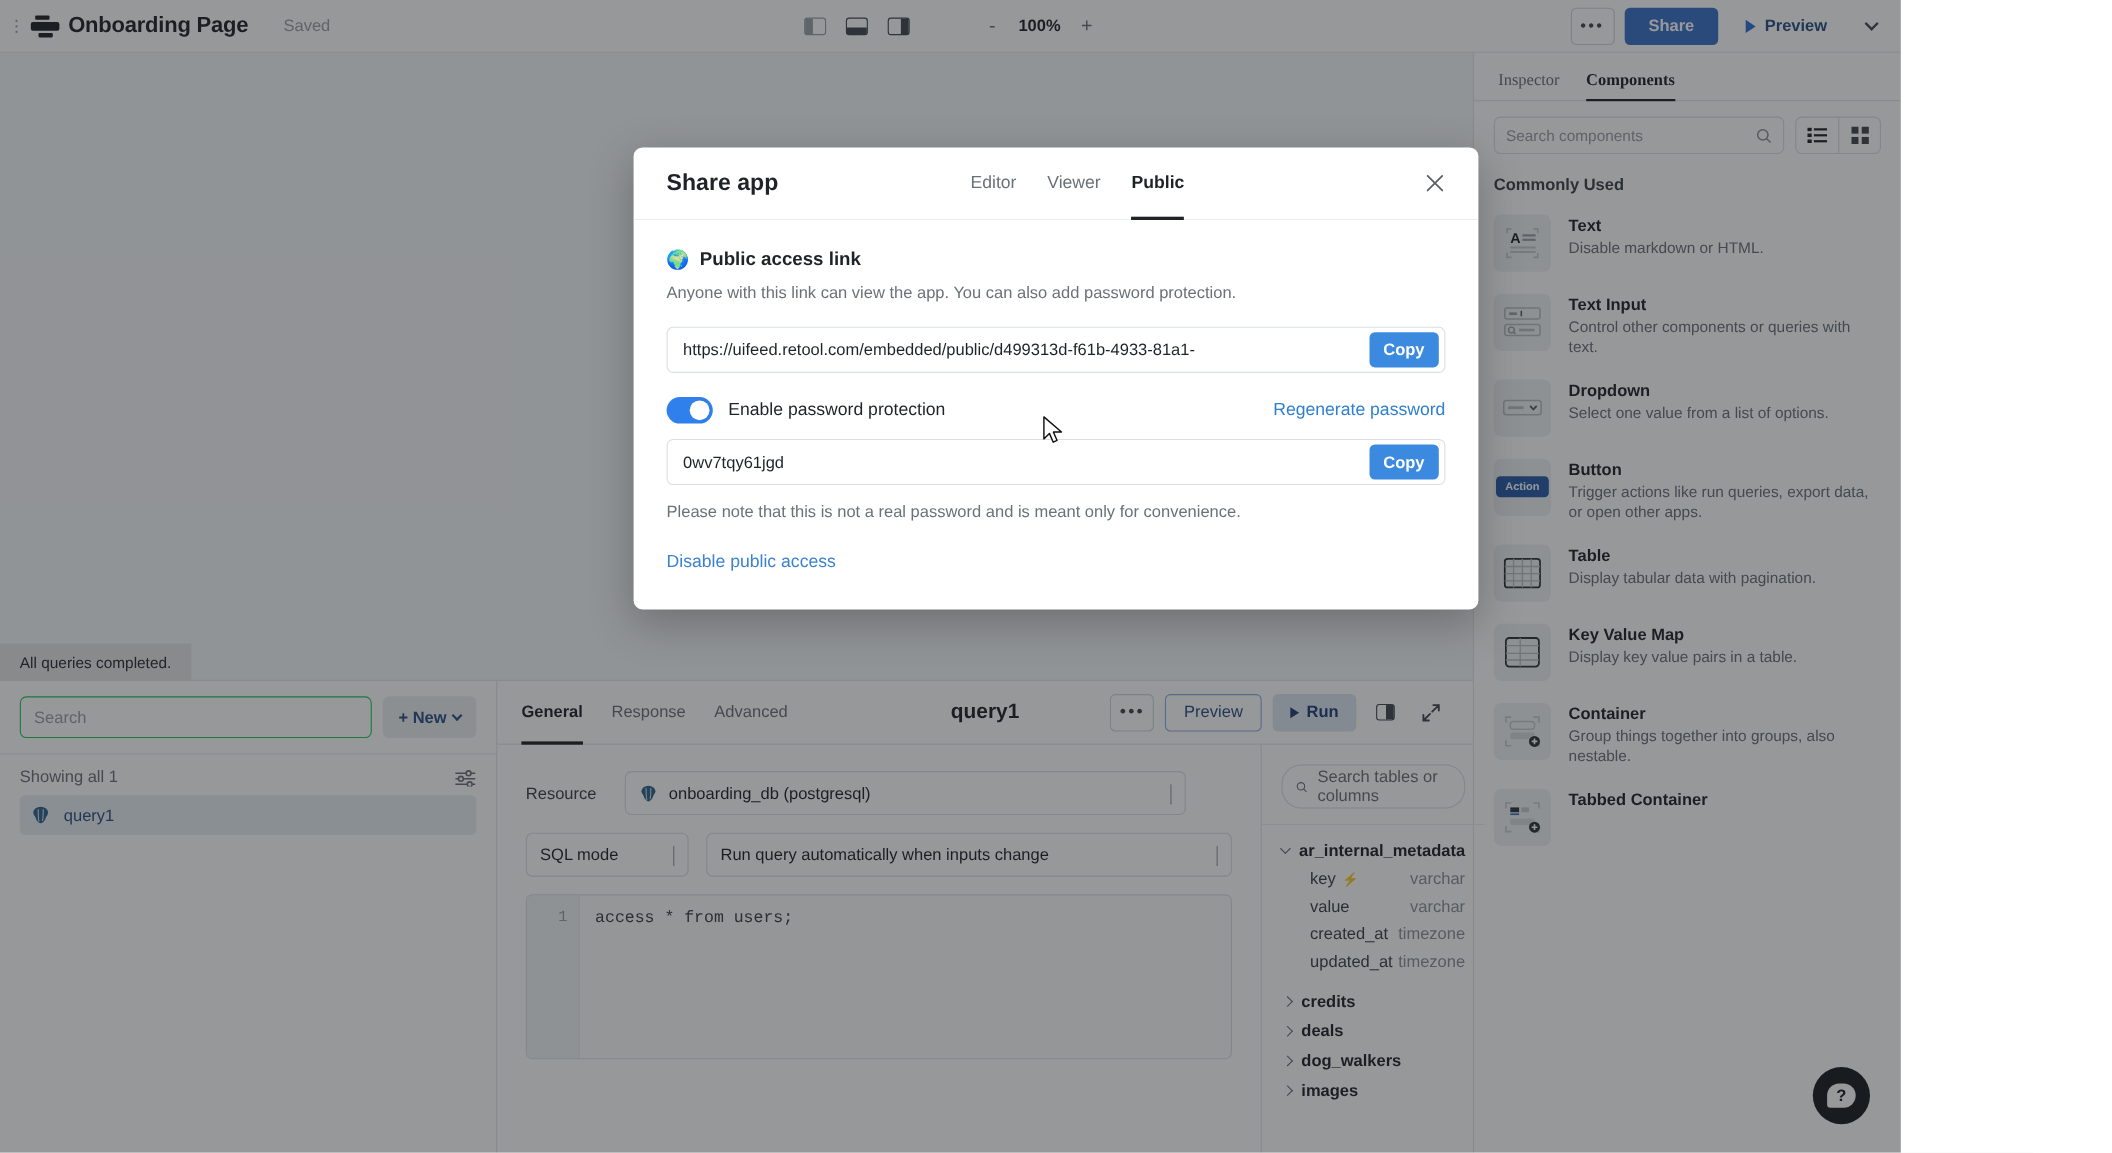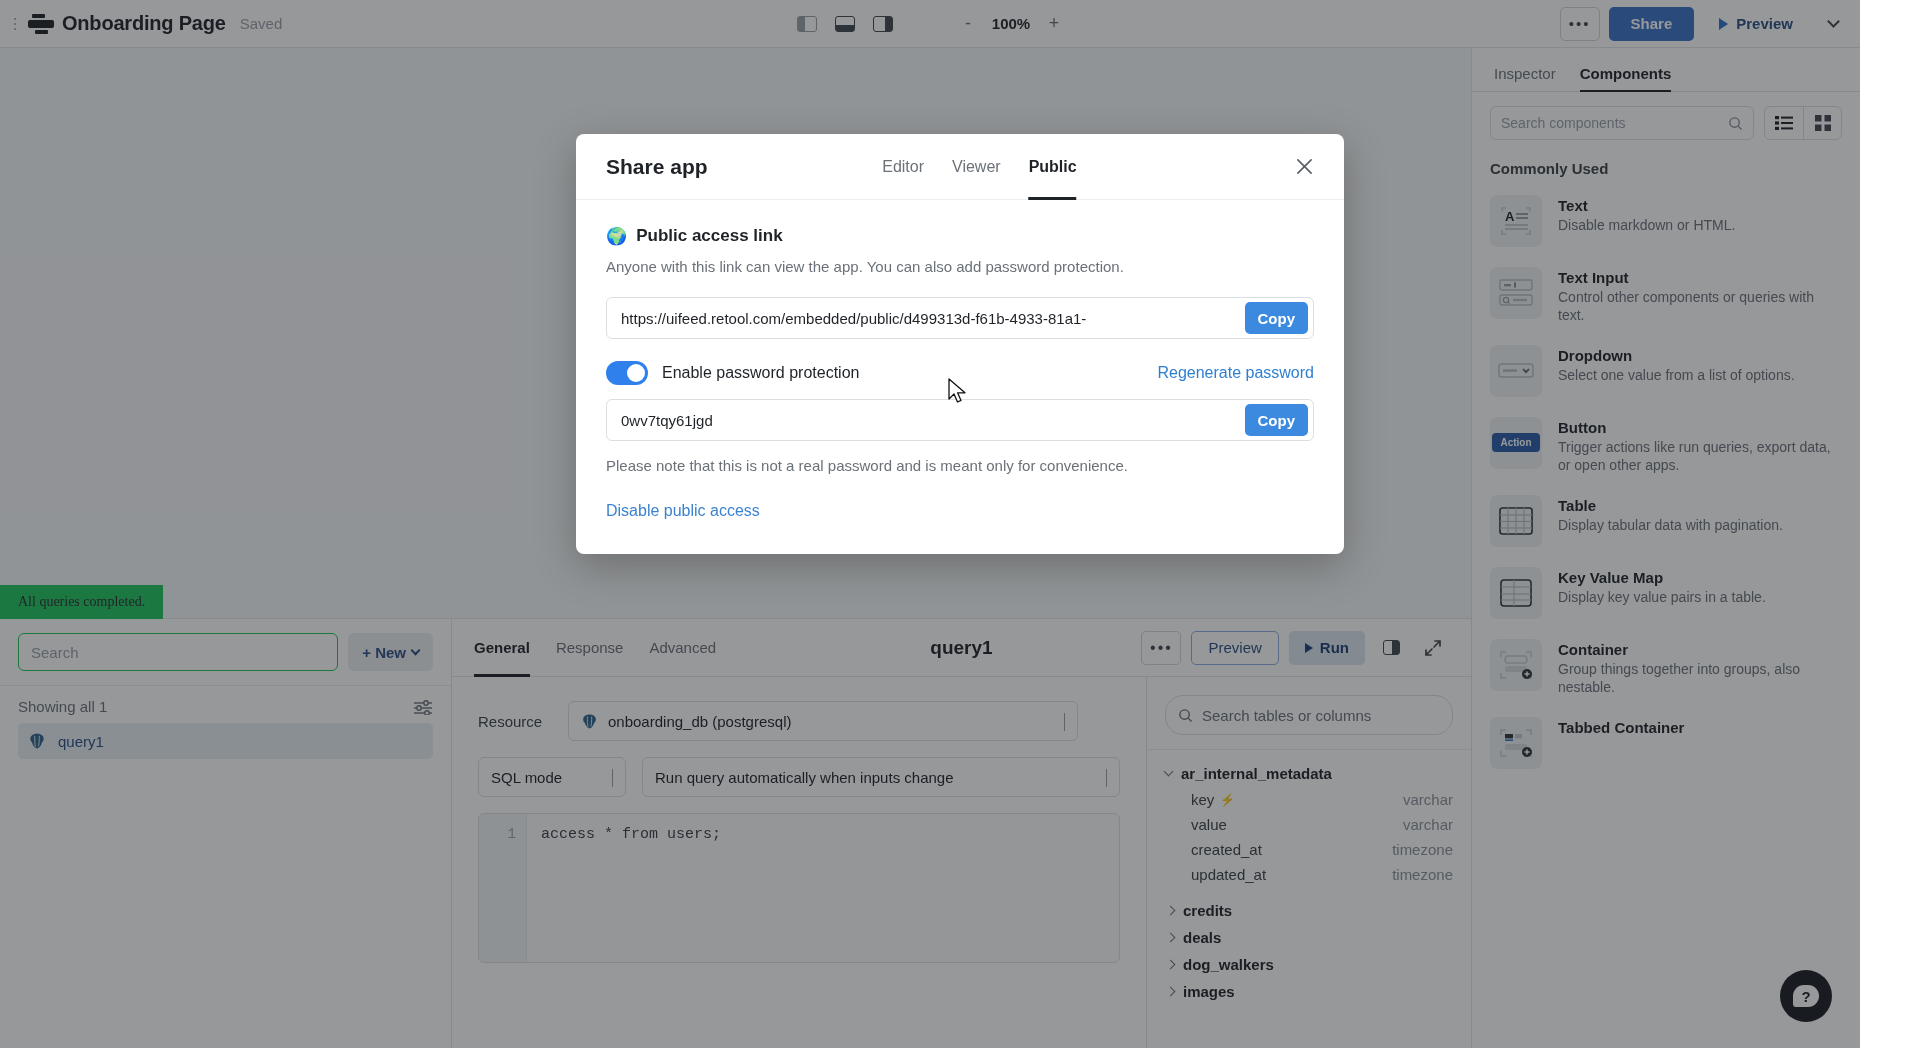--- a/index.html
+++ b/index.html
@@ -2,41 +2,41 @@
 <html><head>
 <meta charset="utf-8">
 <style>
   * { box-sizing: border-box; margin: 0; padding: 0; }
   html, body {
     width: 1920px; height: 1048px;
     overflow: hidden;
     font-family: "Liberation Sans", sans-serif;
     background: #ffffff;
   }
-  #app { position: relative; width: 1860px; height: 1048px; background: #ffffff; }
+  #app { position: relative; width: 1728px; height: 1048px; background: #ffffff; }
 
   
   .dim-layer { position: absolute; inset: 0; }
 
   
   .topbar {
     position: absolute; top: 0; left: 0; right: 0; height: 48px;
     background: #fff; border-bottom: 1px solid #e4e6e8;
     display: flex; align-items: center;
   }
   .tb-left { display: flex; align-items: center; padding-left: 10px; gap: 8px; }
   .grip { width: 10px; height: 26px; display: flex; flex-direction: column;
           justify-content: center; align-items: center; gap: 3px; }
   .grip i { width: 2px; height: 2px; background: #9aa0a6; border-radius: 50%; display: block; }
   .app-icon { width: 26px; height: 22px; position: relative; }
   .app-icon .r1 { position: absolute; left: 4px; top: 1px; width: 13px; height: 4px; background: #1f2328; border-radius: 1px;}
   .app-icon .r2 { position: absolute; left: 0px; top: 7px; width: 26px; height: 8px; background: #1f2328; border-radius: 2px;}
   .app-icon .r3 { position: absolute; left: 7px; top: 17px; width: 13px; height: 4px; background: #1f2328; border-radius: 1px;}
   .app-title { font-size: 20px; font-weight: 700; color: #1f2328; letter-spacing: -0.2px; }
-  .saved { font-size: 15px; color: #9aa0a6; margin-left: 6px; }
+  .saved { font-size: 15px; color: #9aa0a6; margin-left: 24px; }
 
   .tb-center { position: absolute; left: 50%; transform: translateX(-50%);
                display: flex; align-items: center; gap: 6px; }
   .panel-btn { width: 32px; height: 30px; border-radius: 5px; display: flex;
                align-items: center; justify-content: center; cursor: pointer; }
   .pi { width: 20px; height: 16px; border: 1.8px solid #42484f; border-radius: 3px; position: relative; }
   .pi.left::before { content:""; position:absolute; left:0; top:0; bottom:0; width:7px; background:#42484f; }
   .pi.bottom::before { content:""; position:absolute; left:0; right:0; bottom:0; height:6px; background:#42484f; }
   .pi.right::before { content:""; position:absolute; right:0; top:0; bottom:0; width:7px; background:#42484f; }
   .pi.dimmed { border-color:#9aa0a6; }
@@ -64,21 +64,21 @@
           transform: rotate(45deg); margin-top:-4px;}
 
   
   .canvas { position: absolute; top:48px; left:0; right:389px; bottom:0; background:#f6f7f8; }
 
   
   .rpanel { position: absolute; top:48px; right:0; width:389px; bottom:0;
             background:#fff; border-left:1px solid #e4e6e8; overflow:hidden; }
   .rtabs { height:44px; display:flex; align-items:flex-end; gap:24px;
            padding:0 22px; border-bottom:1px solid #e4e6e8; }
-  .rtab { font-size:15px; color:#6b7178; padding-bottom:9px; cursor:pointer; position:relative; }
+  .rtab { font-size:15px; color:#6b7178; padding-bottom:9px; cursor:pointer; position:relative;font-family:Liberation Serif, serif; }
   .rtab.active { color:#1f2328; font-weight:600; }
   .rtab.active::after { content:""; position:absolute; left:0; right:0; bottom:-1px;
                         height:2.5px; background:#1f2328; }
   .rsearchrow { display:flex; align-items:flex-start; gap:10px; padding:14px 18px 14px 18px; }
   .rsearch { flex:1; height:34px; border:1px solid #dcdfe2; border-radius:6px;
              display:flex; align-items:center; padding:0 10px; }
   .rsearch span { flex:1; font-size:14px; color:#9aa0a6; }
   .segbtns { display:flex; border:1px solid #dcdfe2; border-radius:6px; overflow:hidden; height:34px; }
   .segbtn { width:38px; display:flex; align-items:center; justify-content:center; cursor:pointer; }
   .segbtn + .segbtn { border-left:1px solid #dcdfe2; }
@@ -87,22 +87,22 @@
   .comp-thumb { width:52px; height:52px; background:#f1f2f4; border-radius:7px;
                 flex:none; display:flex; align-items:center; justify-content:center; position:relative;}
   .comp-name { font-size:15px; font-weight:700; color:#1f2328; margin-bottom:2px; }
   .comp-desc { font-size:14px; color:#6b7178; line-height:1.32; }
   .comp-txt { padding-top:2px; }
 
   
   .qpane { position:absolute; left:0; right:389px; bottom:0; height:430px;
            background:#fff; border-top:1px solid #e4e6e8; }
   .statusbar { position:absolute; top:-34px; left:0; height:34px; display:flex;
-               align-items:center; padding:0 18px; background:#22c55e;
-               font-family:Liberation Serif, serif; font-size:14px; color:#2a2f34; }
+               align-items:center; padding:0 18px; background:#e5e5e5;
+               font-family:Liberation Sans, sans-serif; font-size:14px; color:#2a2f34; }
   .qleft { position:absolute; left:0; top:0; bottom:0; width:452px; border-right:1px solid #e4e6e8; }
   .qsearchrow { display:flex; gap:10px; padding:14px 18px; align-items:center;
                 border-bottom:1px solid #eceef0; }
   .qsearch { flex:1; height:38px; border:1px solid #22c55e; border-radius:6px;
              display:flex; align-items:center; padding:0 12px; font-size:15px; color:#9aa0a6; }
   .newbtn { height:38px; padding:0 14px; display:flex; align-items:center; gap:6px;
             background:#eceef0; border-radius:6px; font-size:15px; font-weight:600;
             color:#2c4f82; cursor:pointer; }
   .showing { display:flex; align-items:center; justify-content:space-between;
              padding:12px 18px 8px; font-size:15px; color:#6b7178; }

